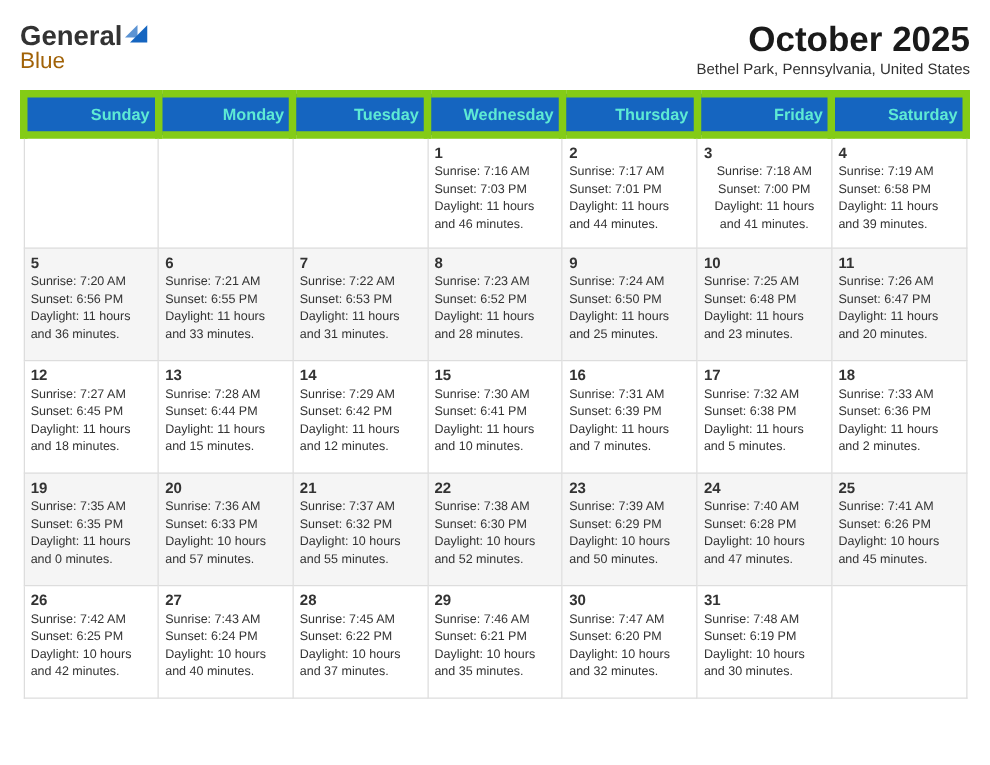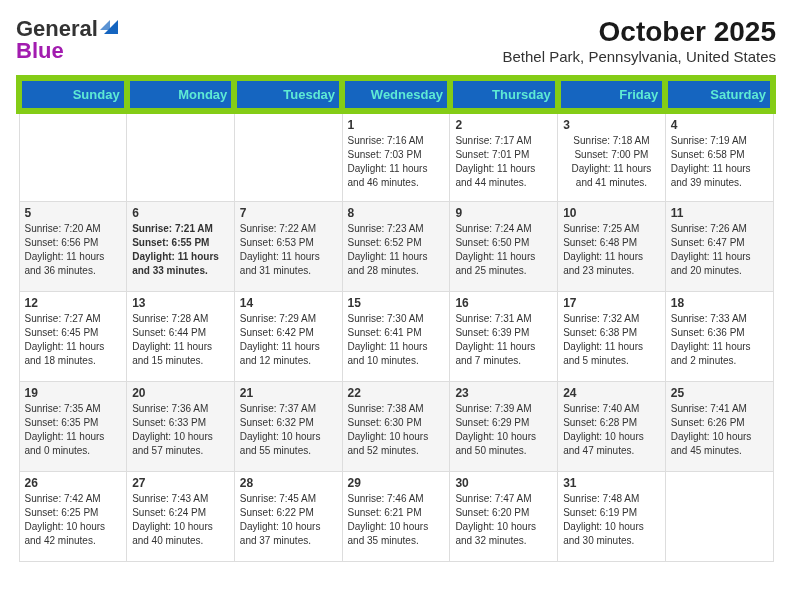--- a/index.html
+++ b/index.html
@@ -23,21 +23,21 @@
     }
     .title-block {
       text-align: right;
     }
     .month-title {
       font-size: 28px;
       font-weight: bold;
       color: #1a1a1a;
     }
     .location {
-      font-size: 15px;
+      font-size: 12px;
       color: #333;
     }
     .calendar {
       width: 100%;
       border-collapse: collapse;
       border: 1px solid #ccc;
     }
     .calendar th {
       background-color: #1565c0;
       color: #5eead4;
@@ -78,21 +78,21 @@
 
 <div class="header">
   <div class="logo">
     <div style="display:flex; align-items:flex-start; gap:2px;">
       <span style="font-size:22px; font-weight:bold; color:#333;">General</span>
       <svg width="18" height="22" viewBox="0 0 18 22">
         <polygon points="4,18 18,4 18,18" fill="#1565c0"></polygon>
         <polygon points="0,14 10,4 10,14" fill="#1565c0" opacity="0.7"></polygon>
       </svg>
     </div>
-    <span style="font-size:22px; font-weight:bold; color:#a21caf; margin-top:-4px;">Blue</span>
+    <span style="font-size:18px; font-weight:normal; color:#a16207; margin-top:-4px;">Blue</span>
   </div>
   <div class="title-block">
     <div class="month-title">October 2025</div>
     <div class="location">Bethel Park, Pennsylvania, United States</div>
   </div>
 </div>
 
 <table class="calendar">
   <thead>
     <tr>
@@ -137,21 +137,21 @@
       </tr>
       <tr>
         <td>
           <span class="day-num">5</span>
           <div class="day-info" style="white-space: pre-line;">Sunrise: 7:20 AM
 Sunset: 6:56 PM
 Daylight: 11 hours and 36 minutes.</div>
         </td>
         <td>
           <span class="day-num">6</span>
-          <div class="day-info" style="white-space: pre-line; font-weight: bold;">Sunrise: 7:21 AM
+          <div class="day-info" style="white-space: pre-line;">Sunrise: 7:21 AM
 Sunset: 6:55 PM
 Daylight: 11 hours and 33 minutes.</div>
         </td>
         <td>
           <span class="day-num">7</span>
           <div class="day-info" style="white-space: pre-line;">Sunrise: 7:22 AM
 Sunset: 6:53 PM
 Daylight: 11 hours and 31 minutes.</div>
         </td>
         <td>

